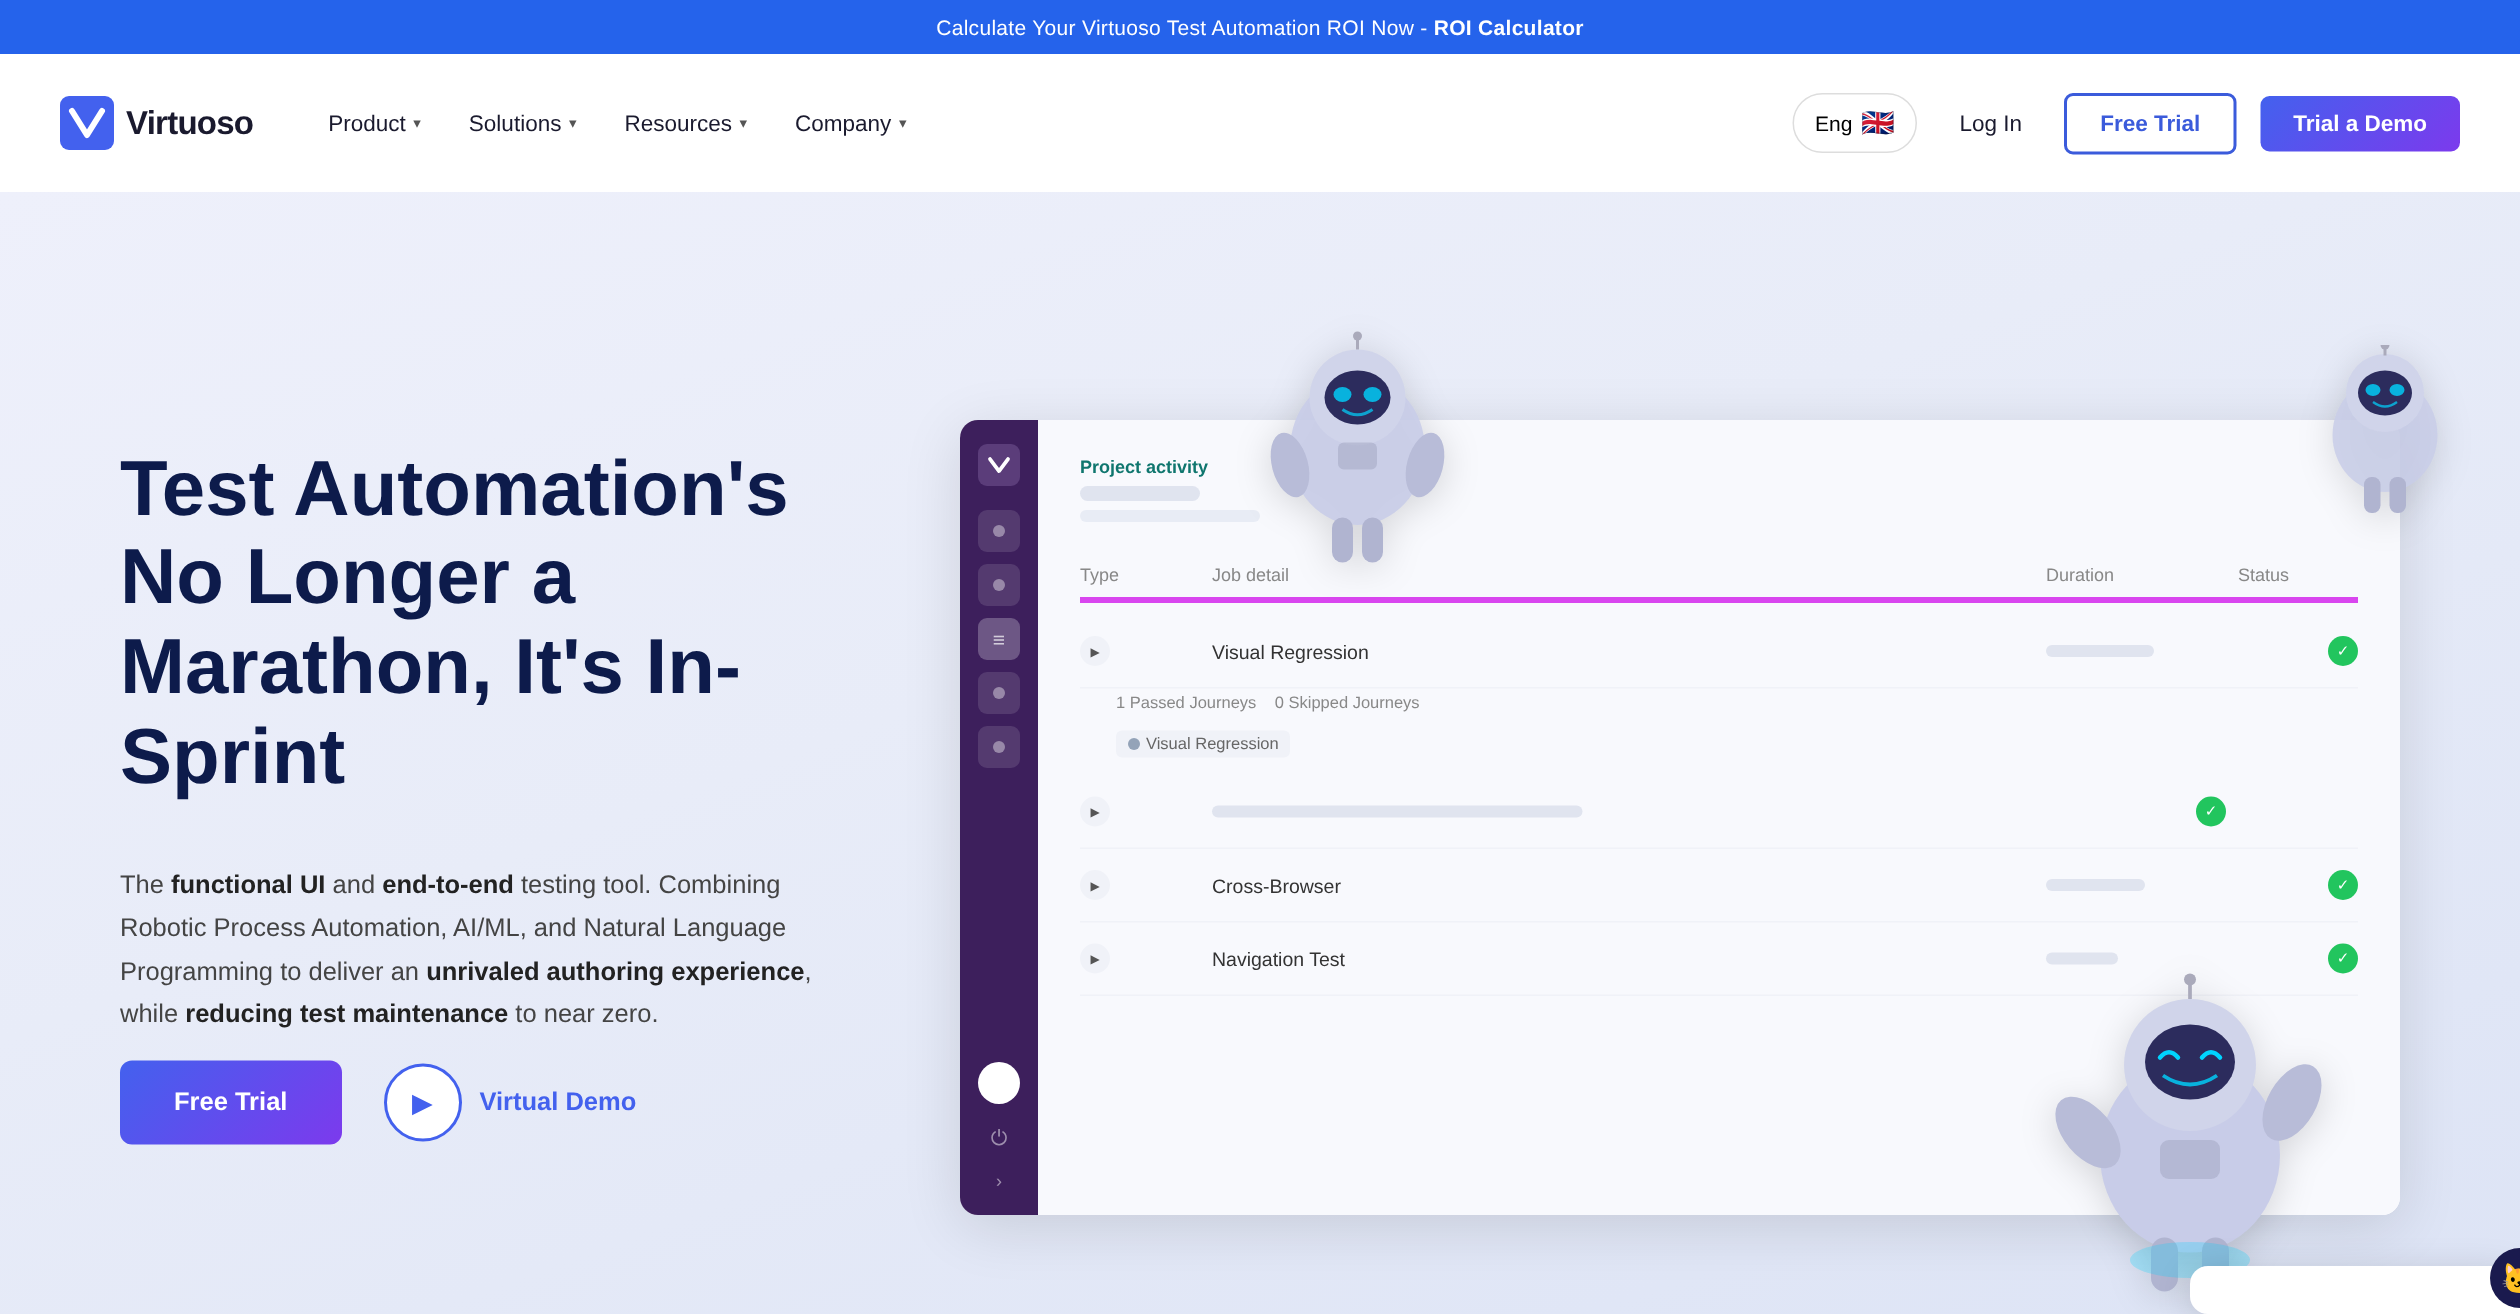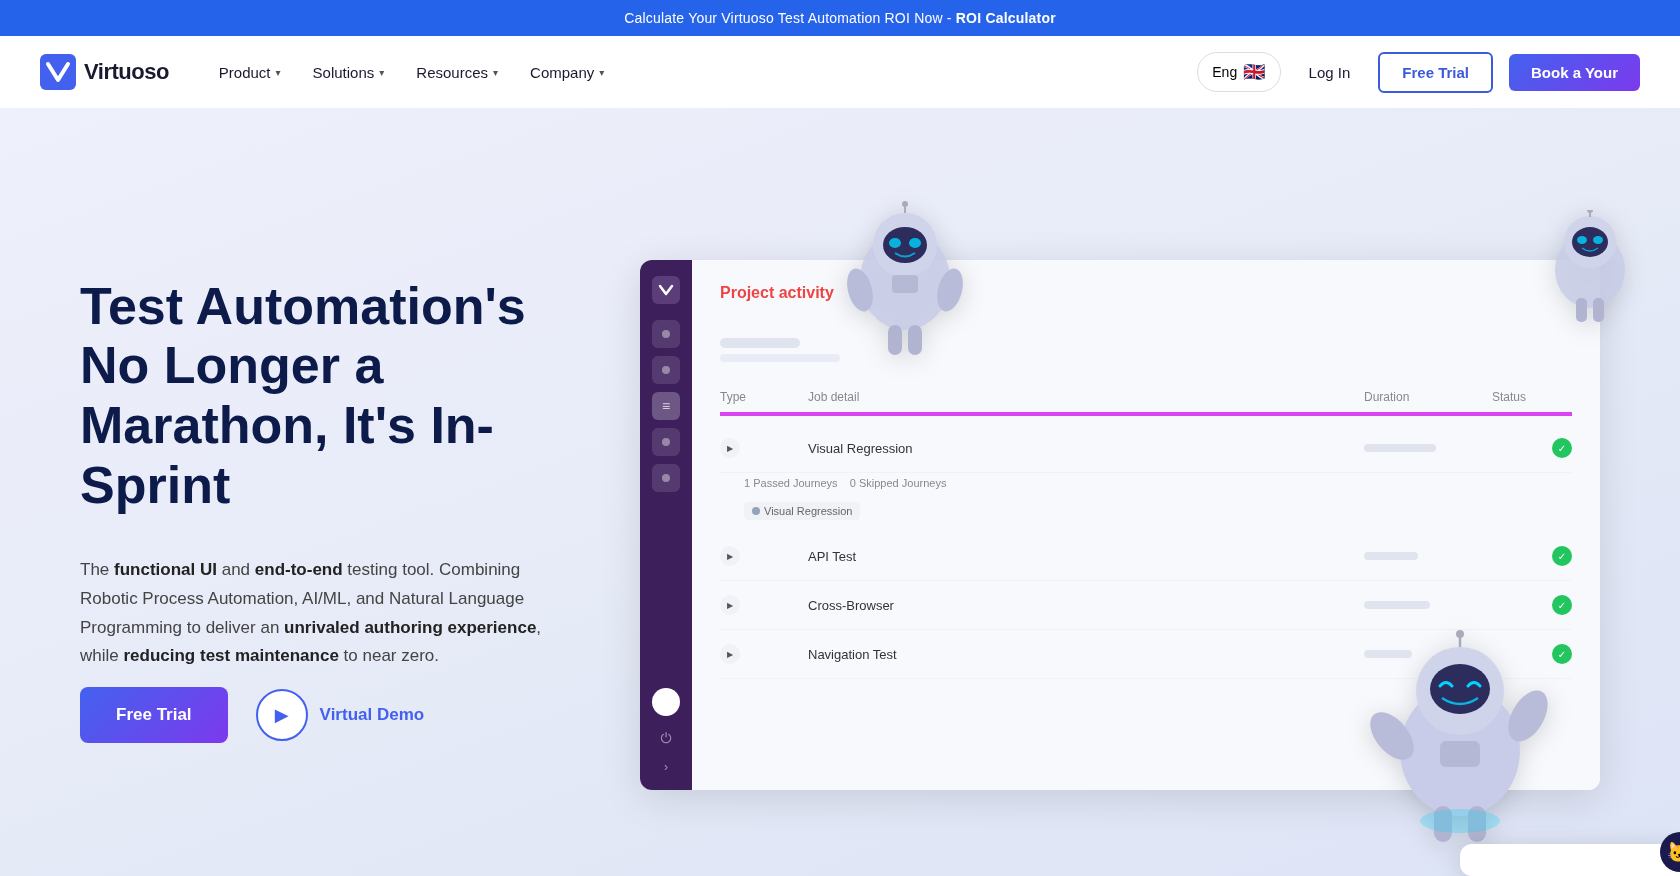--- a/index.html
+++ b/index.html
@@ -15,21 +15,21 @@
       letter-spacing: 0.2px;
     }
     .top-banner a { color: white; font-weight: 700; text-decoration: none; }
 
     
     .navbar {
       background: white;
       display: flex;
       align-items: center;
       padding: 0 40px;
-      height: 72px;
+      height: 92px;
       position: relative;
       z-index: 10;
     }
     .logo-area {
       display: flex;
       align-items: center;
       gap: 8px;
       margin-right: 36px;
       text-decoration: none;
     }
@@ -263,24 +263,24 @@
       color: rgba(255,255,255,0.5);
       font-size: 12px;
     }
     .dashboard-content {
       flex: 1;
       padding: 24px 28px;
       overflow: hidden;
       background: #f8f9fd;
     }
     .dashboard-header {
-      font-size: 16px;
+      font-size: 12px;
       font-weight: 600;
-      color: #ef4444;
-      margin-bottom: 36px;
+      color: #0f766e;
+      margin-bottom: 6px;
     }
     .dashboard-title-bar {
       height: 10px;
       background: #e0e4ef;
       border-radius: 5px;
       margin-bottom: 6px;
       width: 80px;
     }
     .dashboard-subtitle-bar {
       height: 8px;
@@ -455,21 +455,21 @@
     </div>
   </div>
 
   <div class="nav-right">
     <button class="lang-btn">
       <span>Eng</span>
       <span class="flag-icon">🇬🇧</span>
     </button>
     <button class="login-btn">Log In</button>
     <button class="free-trial-btn">Free Trial</button>
-    <button class="book-demo-btn">Book a Your</button>
+    <button class="book-demo-btn">Trial a Demo</button>
   </div>
 </nav>
 
 <section class="hero">
 
   <div class="hero-left">
     <h1 class="hero-title">Test Automation's No Longer a Marathon, It's In-Sprint</h1>
     <p class="hero-description">
       The <strong>functional UI</strong> and <strong>end-to-end</strong> testing tool. Combining Robotic Process Automation, AI/ML, and Natural Language Programming to deliver an <strong>unrivaled authoring experience</strong>, while <strong>reducing test maintenance</strong> to near zero.
     </p>
@@ -610,21 +610,20 @@
           <div style="padding: 4px 0 12px 24px;">
             <div class="journey-tag">
               <div class="journey-tag-dot"></div>
               <span>Visual Regression</span>
             </div>
           </div>
         </div>
 
         <div class="table-row-dash">
           <div class="row-play">▶</div>
-          <span class="row-label">API Test</span>
           <div class="row-bar" style="width:45%"></div>
           <div class="row-status-check">✓</div>
         </div>
 
         <div class="table-row-dash">
           <div class="row-play">▶</div>
           <span class="row-label">Cross-Browser</span>
           <div class="row-bar" style="width:55%"></div>
           <div class="row-status-check">✓</div>
         </div>

